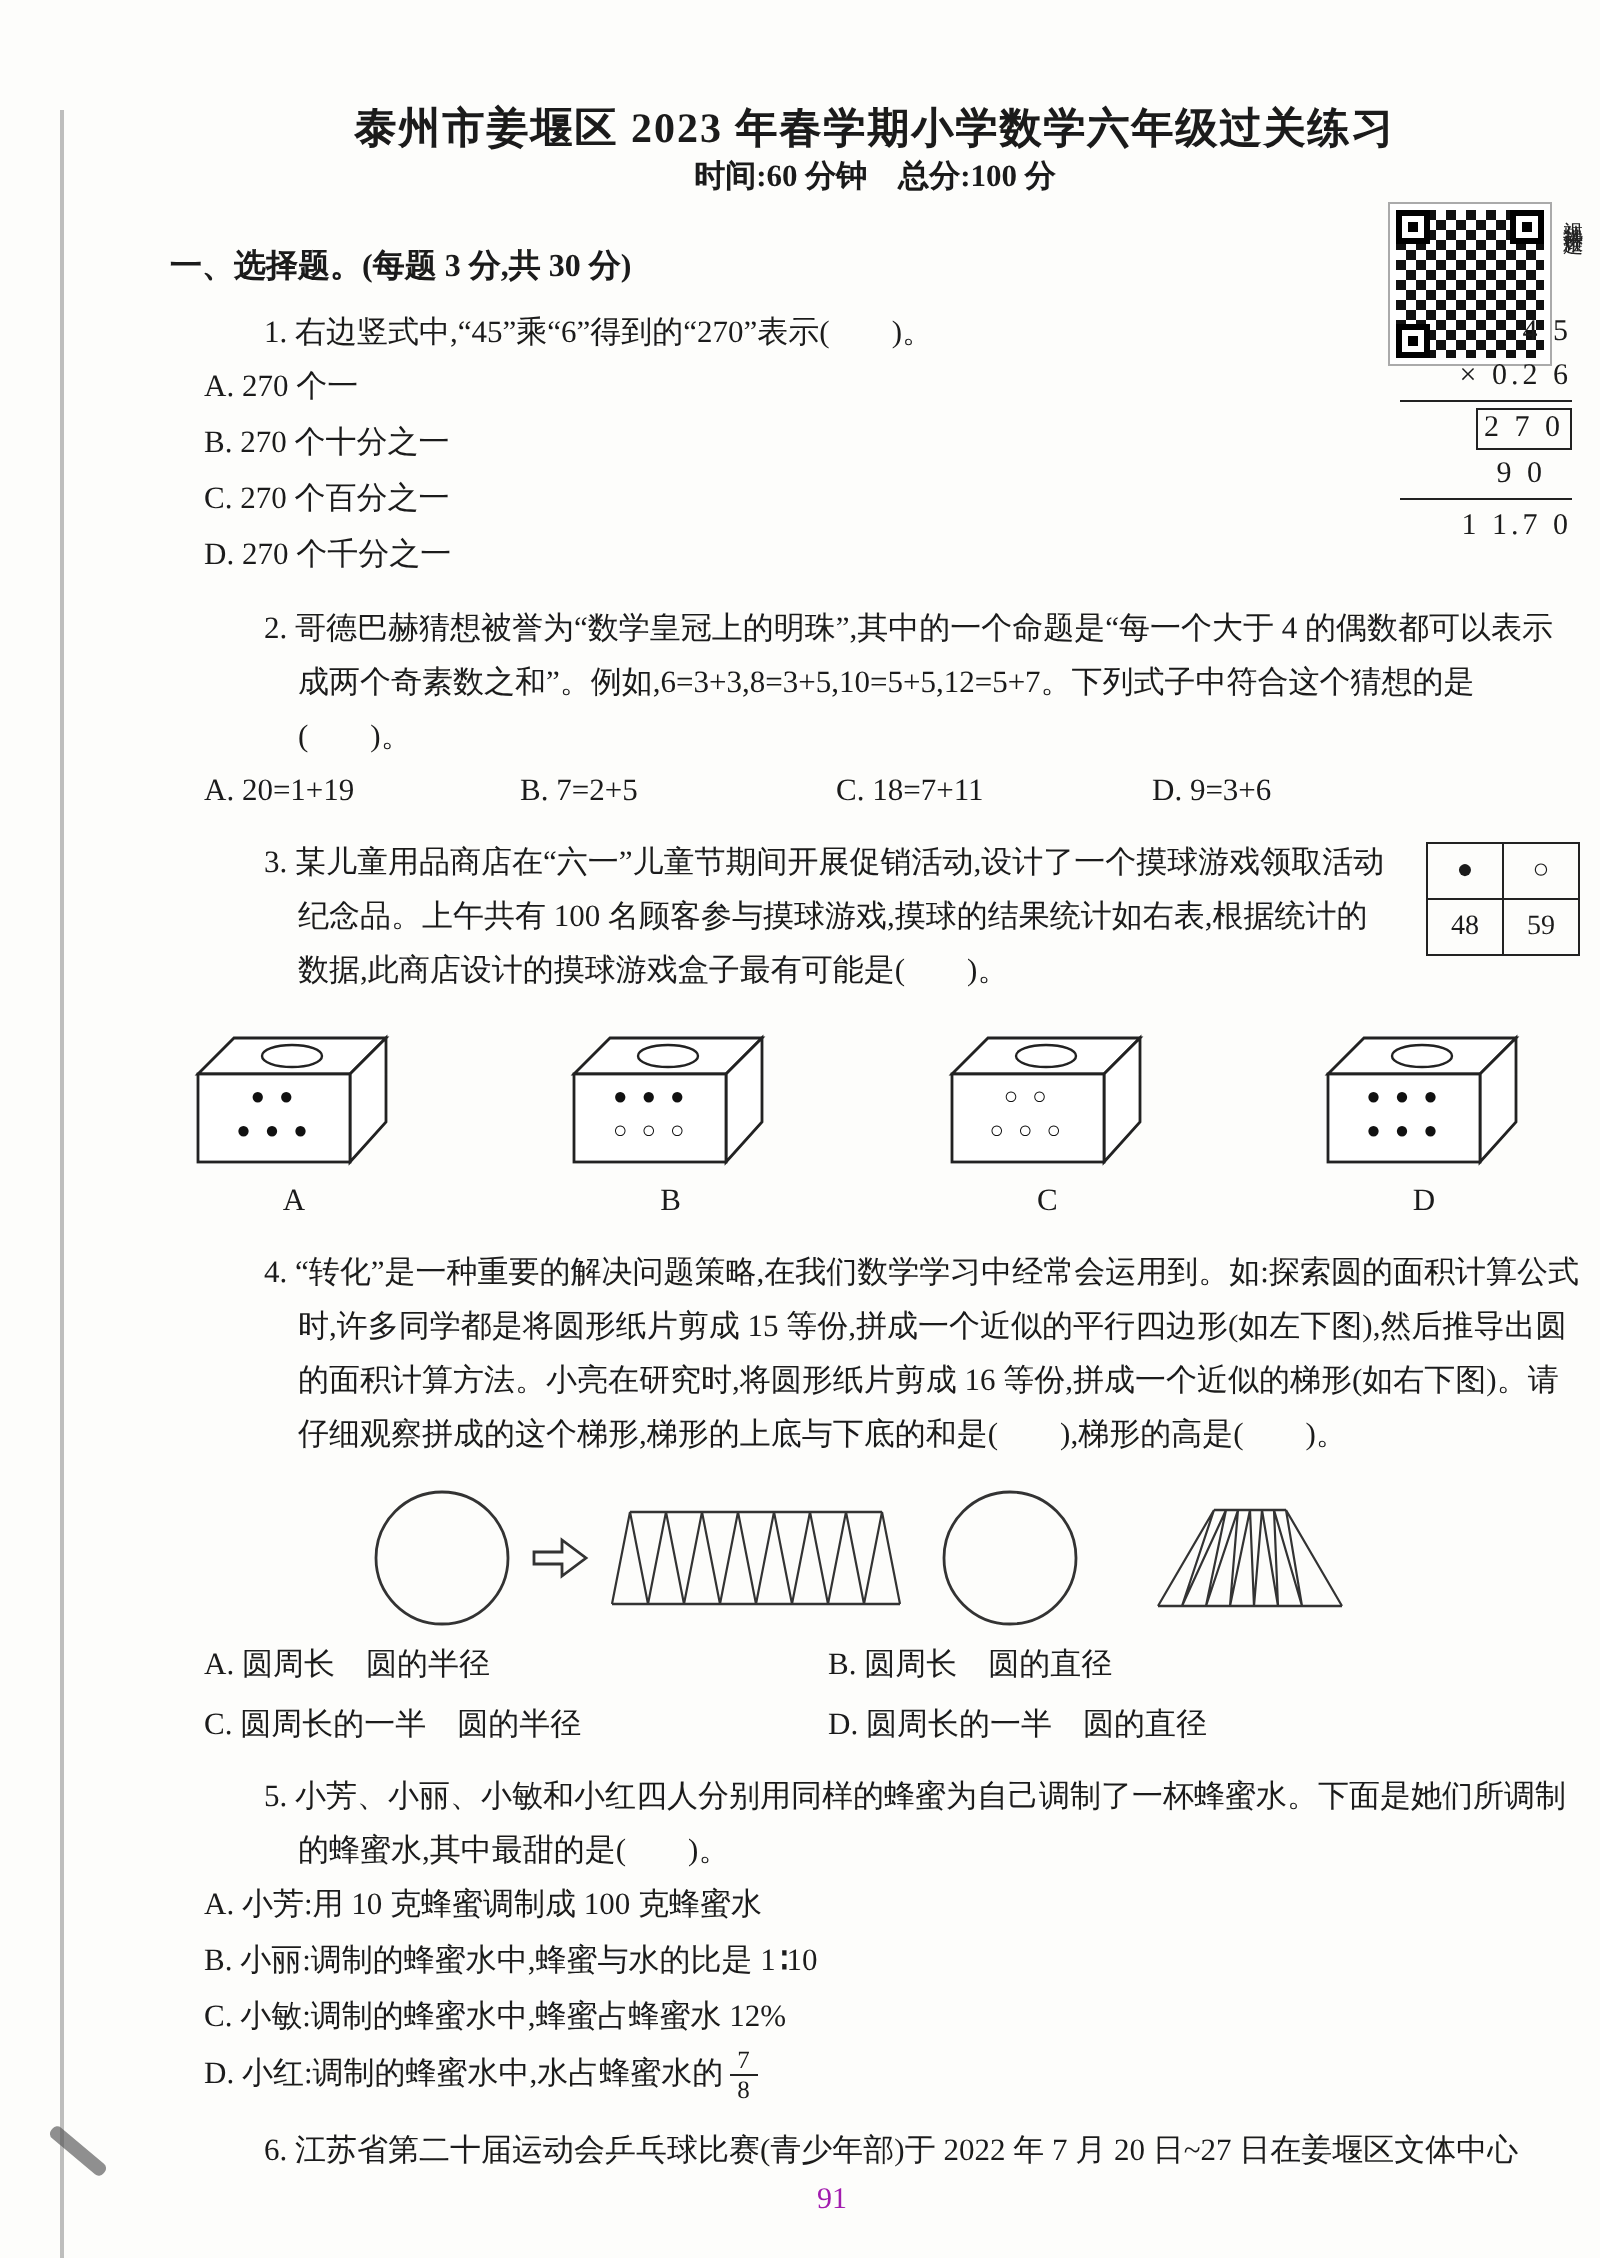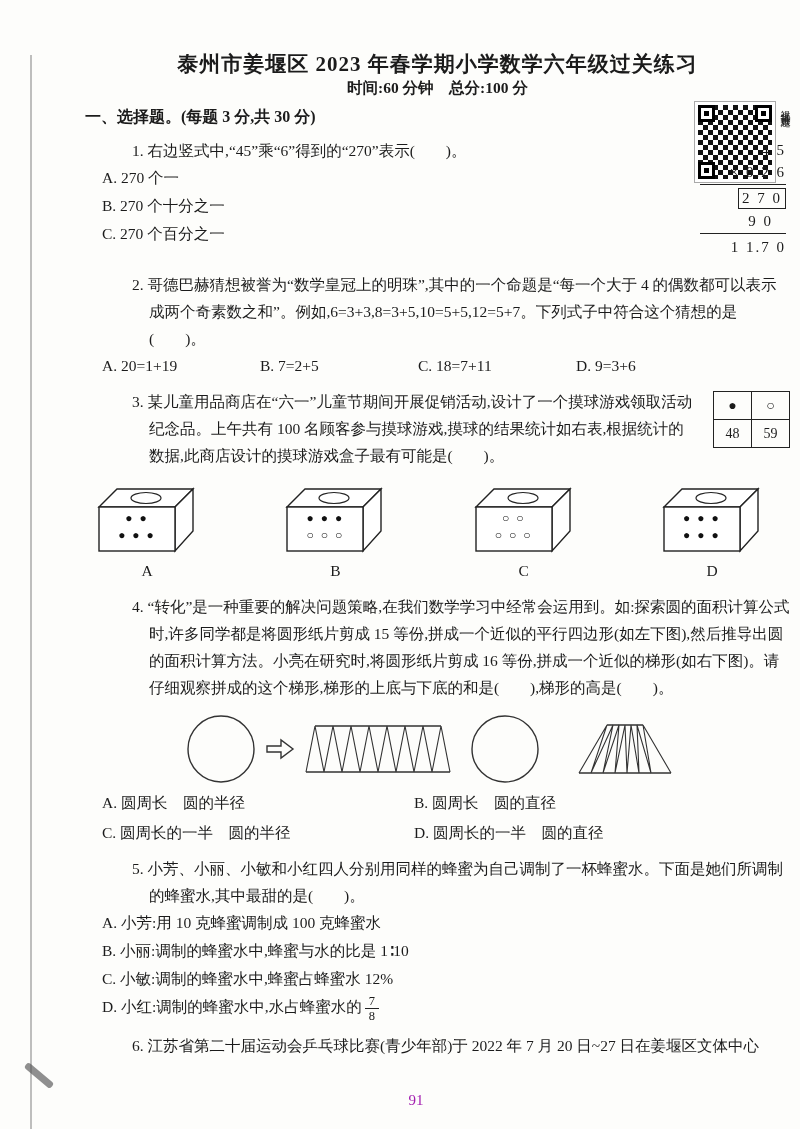--- a/index.html
+++ b/index.html
@@ -8,21 +8,21 @@
     background:#fdfdfb; overflow:hidden;
     font-family:"Liberation Serif","DejaVu Serif",serif; color:#1b1b1b;padding-left:32px;
   }
   .scan-line { position:absolute; left:30px; top:55px; bottom:0; width:2px; background:#8a8a8a; opacity:.55; }
   .scan-smudge { position:absolute; left:22px; top:1072px; width:34px; height:7px; background:#555; opacity:.65; transform:rotate(40deg); border-radius:3px; }
 
   .content { position:absolute; left:85px; right:42px; top:0; }
 
   .title { margin-top:50px; text-align:center; font-size:21px; font-weight:bold; letter-spacing:1px; }
   .subtitle { text-align:center; font-size:15.5px; font-weight:bold; }
-  .section-heading { margin-top:8px; font-size:16px; font-weight:bold; }
+  .section-heading { margin-top:24px; font-size:16px; font-weight:bold; }
 
   .question { margin-top:9px; font-size:15.5px; line-height:27px; display:flow-root; }
   .q-text { padding-left:17px; text-indent:-17px;margin-left:47px; }
   .q-num { font-weight:normal; }
   .opts-col { margin-left:17px; }
   .opt { line-height:28px; }
   .opts-row { margin-left:17px; display:flex; }
   .opts-row span { display:inline-block; width:158px; }
   .opts-row span:last-child { width:auto; }
   .opts-grid { margin-left:17px; display:grid; grid-template-columns:312px auto; row-gap:3px; }
@@ -100,20 +100,21 @@
         <div class="m-line m-underline">× 0.2 6</div>
         <div class="m-line"><span class="m-box">2 7 0</span></div>
         <div class="m-line m-shift m-underline">9 0</div>
         <div class="m-line">1 1.7 0</div>
       </div>
       <div class="q-text"><span class="q-num">1.</span> <span>右边竖式中,“45”乘“6”得到的“270”表示(　　)。</span></div>
       <div class="opts-col">
         <div class="opt">A. 270 个一</div>
         <div class="opt">B. 270 个十分之一</div>
         <div class="opt">C. 270 个百分之一</div>
+        <div class="opt">D. 270 个千分之一</div>
       </div>
     </div>
 
     <div class="question">
       <div class="q-text"><span class="q-num">2.</span> <span>哥德巴赫猜想被誉为“数学皇冠上的明珠”,其中的一个命题是“每一个大于 4 的偶数都可以表示成两个奇素数之和”。例如,6=3+3,8=3+5,10=5+5,12=5+7。下列式子中符合这个猜想的是(　　)。</span></div>
       <div class="opts-row">
         <span>A. 20=1+19</span>
         <span>B. 7=2+5</span>
         <span>C. 18=7+11</span>
         <span>D. 9=3+6</span>

